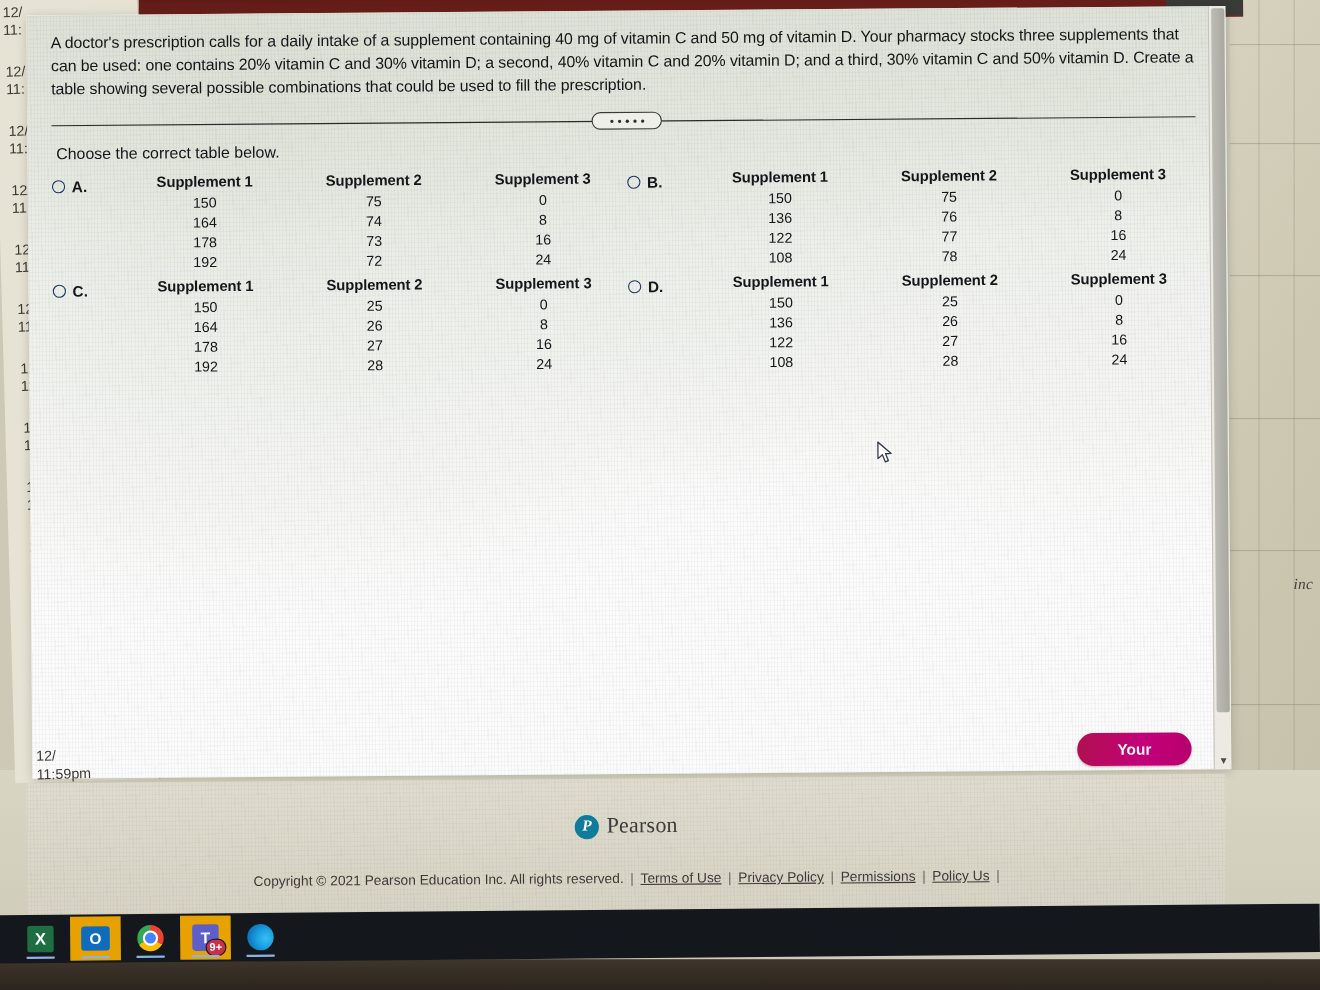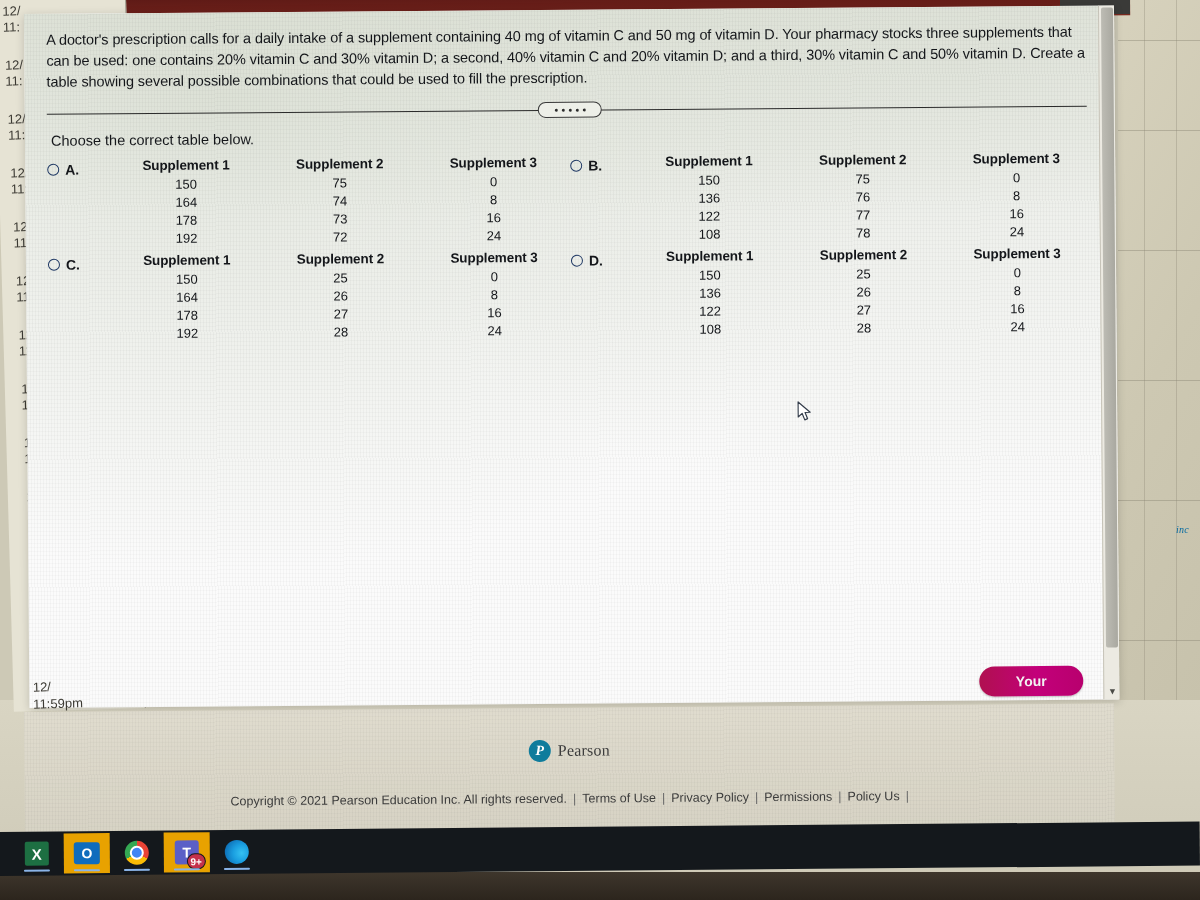--- a/index.html
+++ b/index.html
@@ -34,22 +34,22 @@
   }
   #backdrop-right .grid-v {
     position: absolute; top: 0; height: 100%; width: 1px;
     background: rgba(140,136,118,.35);
   }
   #bg-inc {
     position: absolute;
     left: 1176px; top: 524px;
     font-family: "Liberation Serif", serif;
     font-style: italic;
-    font-size: 10px;
-    color: #0369a1;
+    font-size: 14px;
+    color: #404040;
     white-space: nowrap;
     letter-spacing: .2px;
   }
 
   
   #top-band {
     position: absolute;
     left: 0; top: 0;
     width: 1130px; height: 26px;
     background: linear-gradient(180deg, #5e1a16 0%, #6d201a 60%, #7a2a20 100%);
@@ -352,37 +352,38 @@
   }
   #pearson-mark {
     width: 22px; height: 22px; border-radius: 50%;
     background: #0f7c9c;
     color: #fff;
     font: italic bold 14px "Liberation Serif", serif;
     display: flex; align-items: center; justify-content: center;
   }
   #pearson-word {
     font-family: "Liberation Serif", serif;
-    font-size: 16px;
+    font-size: 20px;
     color: #3c3c3c;
     letter-spacing: .2px;
   }
   #copyright-line {
     position: absolute;
     left: 50%; top: 84px;
     transform: translateX(-50%);
     white-space: nowrap;
     font-size: 12.5px;
     color: #3b3b3b;
     z-index: 2;
     display: flex; align-items: center; gap: 6px;
   }
   #copyright-line .sep { color: #6a6a6a; }
   #copyright-line a {
     color: #3b3b3b;
+    text-decoration: underline;
     cursor: pointer;
   }
 
   
   #bottom-stamp {
     position: absolute;
     left: 33px; top: 678px;
     font-size: 13px; line-height: 17px;
     color: #3c3a33;
     transform: rotate(-1.6deg);

